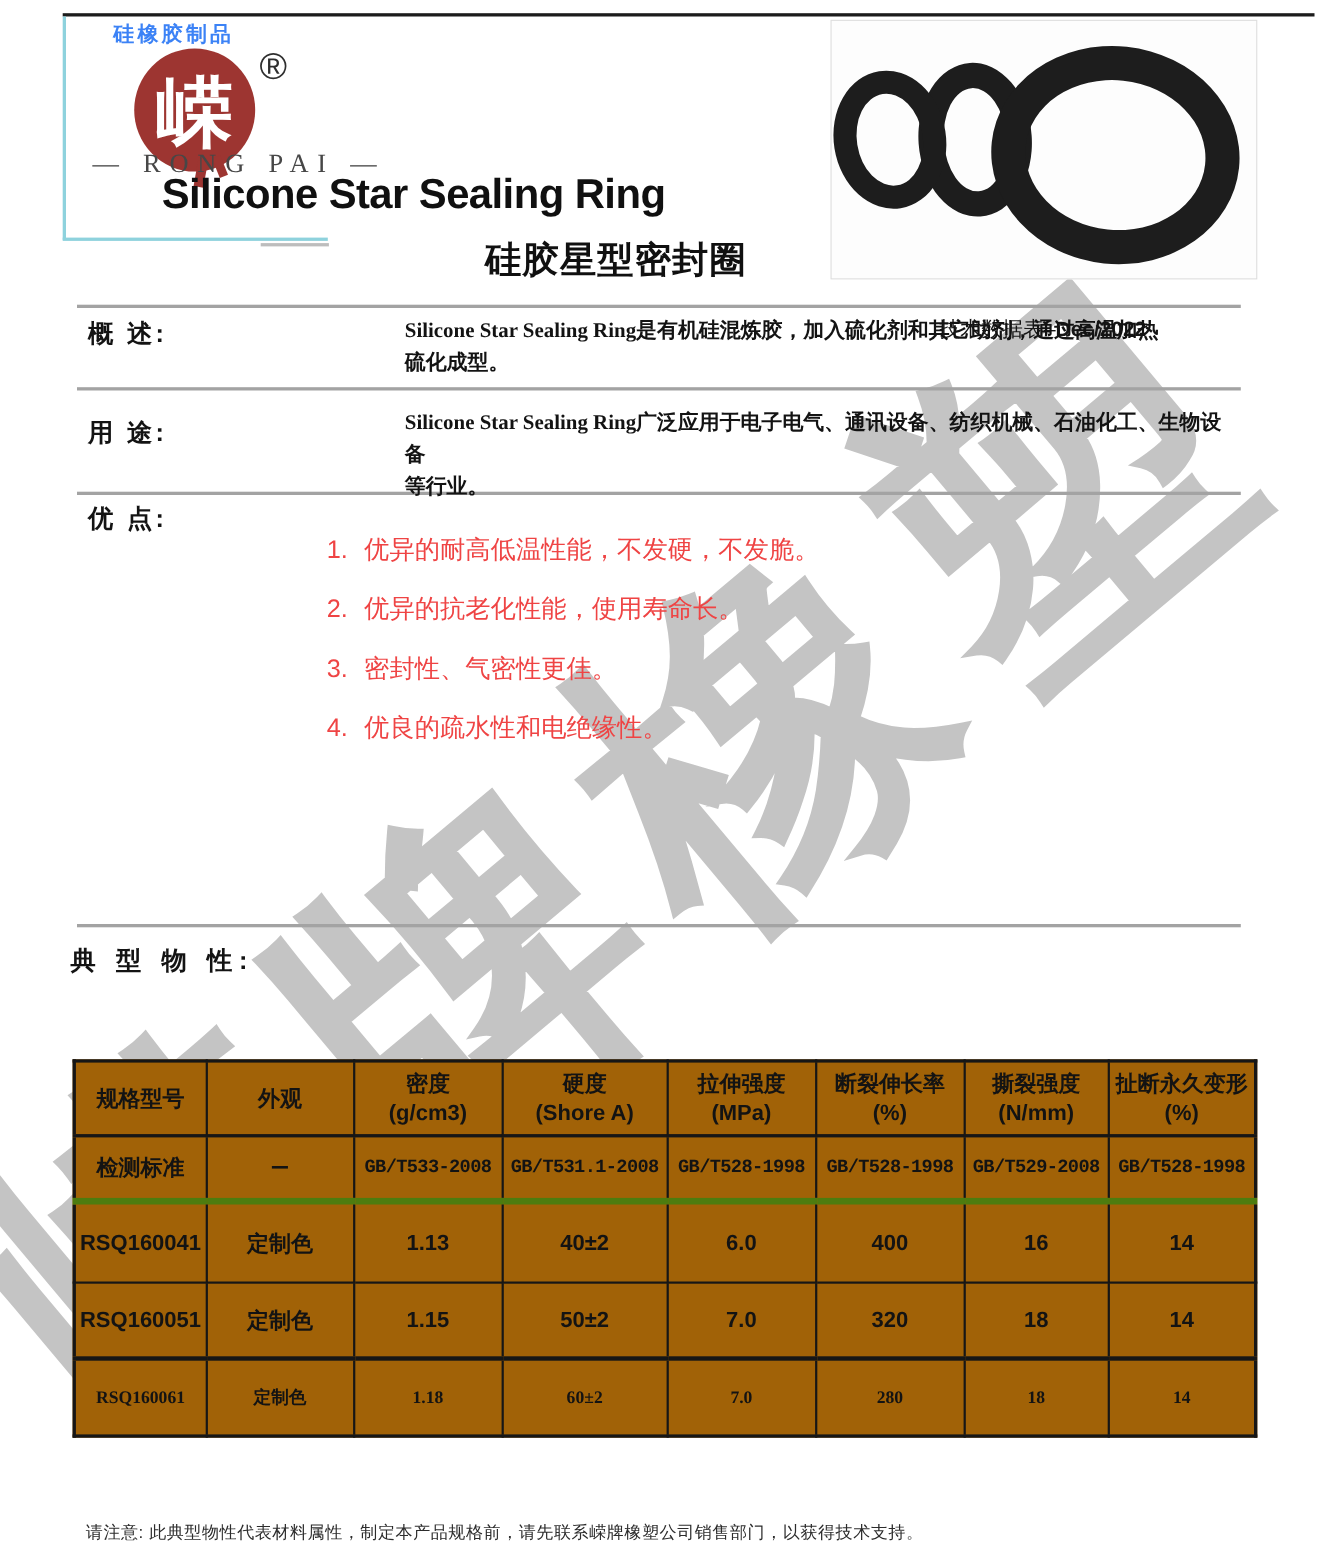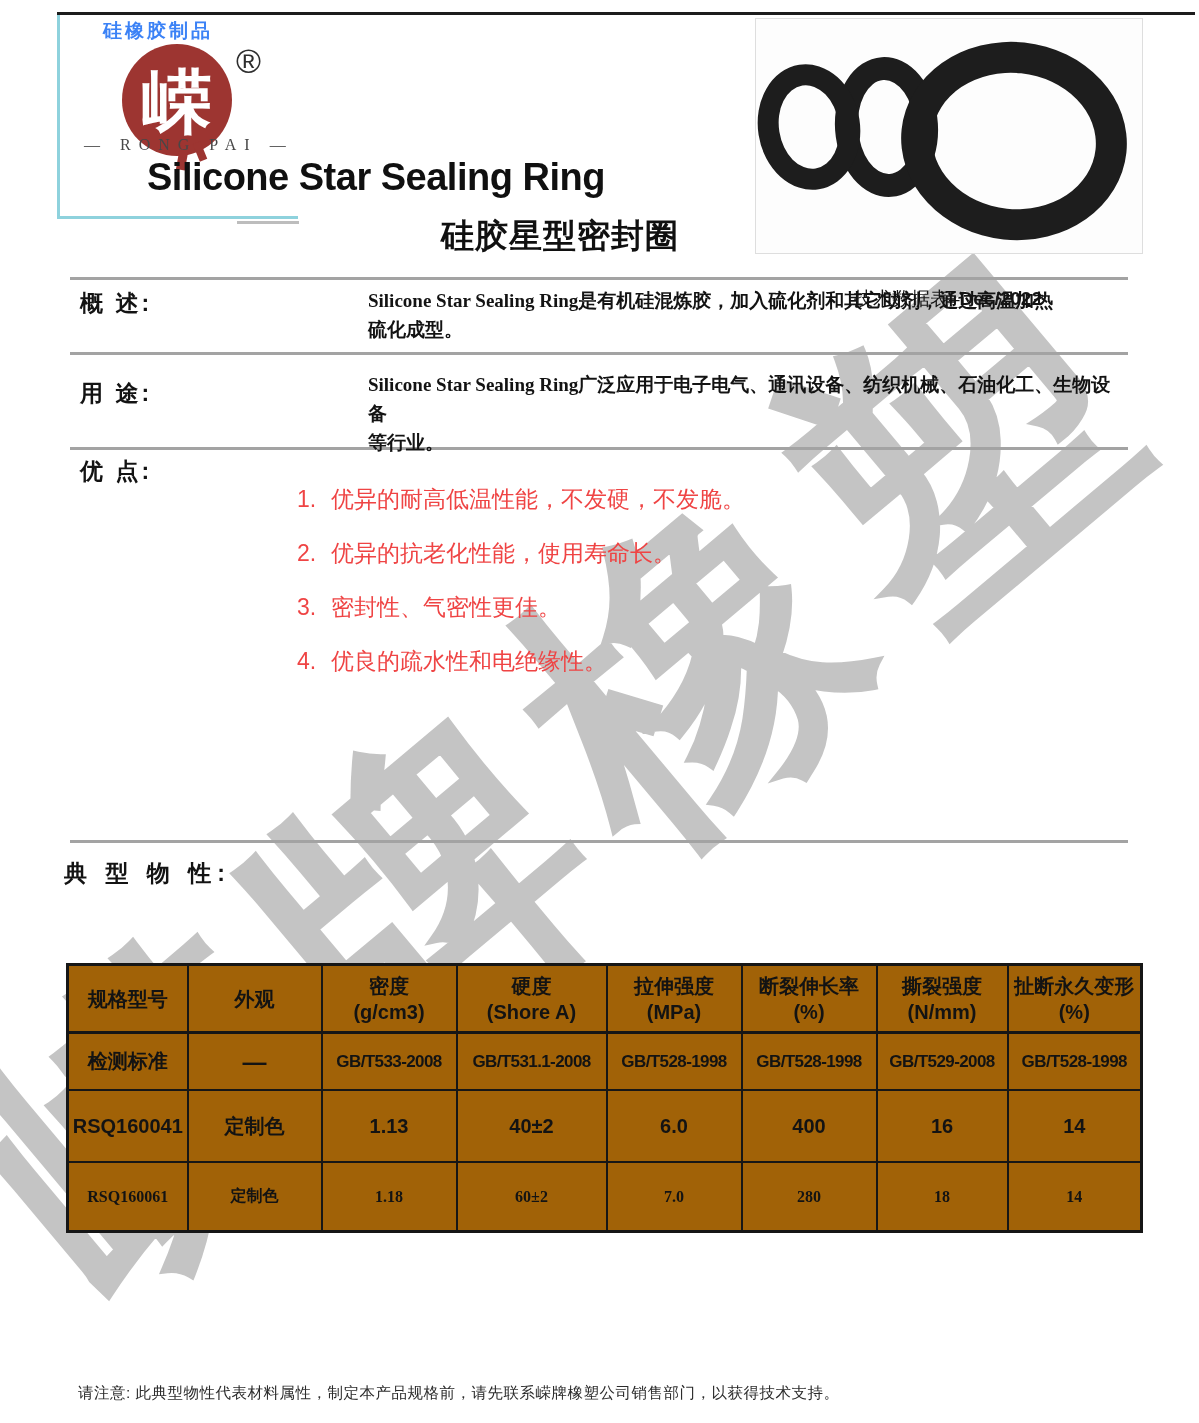--- a/index.html
+++ b/index.html
@@ -21,21 +21,21 @@
   .frame-shadow{position:absolute;left:237px;top:221px;width:62px;height:3px;background:#bdbdbd;z-index:2;}
   .divider{position:absolute;left:70px;width:1058px;height:3px;background:#a3a3a3;z-index:2;}
   
   .brand-top{position:absolute;left:103px;top:18px;font-size:19px;font-weight:600;letter-spacing:3px;color:#3b82f6;z-index:3;}
   .logo{position:absolute;left:122px;top:44px;width:112px;height:116px;z-index:3;}
   .logo-disc{position:absolute;left:0;top:0;width:110px;height:112px;border-radius:50%;background:#9d3531;}
   .logo-char{position:absolute;left:0;top:8px;width:110px;text-align:center;font-size:70px;font-weight:700;color:#ffffff;line-height:100px;}
   .logo-leg1{position:absolute;left:56px;top:102px;width:9px;height:24px;background:#9d3531;transform:rotate(10deg);}
   .logo-leg2{position:absolute;left:74px;top:98px;width:8px;height:19px;background:#9d3531;transform:rotate(-22deg);}
   .reg-mark{position:absolute;left:236px;top:42px;font-size:34px;font-weight:400;color:#2e2e2e;z-index:3;}
-  .rongpai{position:absolute;left:84px;top:136px;font-size:16px;letter-spacing:8px;color:#474747;
+  .rongpai{position:absolute;left:84px;top:136px;font-size:24px;letter-spacing:8px;color:#474747;
     font-family:"Liberation Serif","DejaVu Serif",serif;z-index:3;}
   .title-en{position:absolute;left:147px;top:156px;font-size:38px;font-weight:700;letter-spacing:-.5px;color:#101010;z-index:3;}
   .title-cn{position:absolute;left:441px;top:214px;font-size:33px;font-weight:700;letter-spacing:1px;color:#101010;z-index:3;}
   
   .photo{position:absolute;left:755px;top:18px;width:386px;height:234px;background:#fdfdfd;border:1px solid #dedede;z-index:3;}
   .ring{position:absolute;border-radius:50%;border-style:solid;border-color:#1d1d1d;background:transparent;}
   .ring-left{left:2px;top:45px;width:60px;height:84px;border-width:21px;transform:rotate(-9deg);z-index:2;}
   .ring-mid{left:79px;top:38px;width:57px;height:94px;border-width:23px;transform:rotate(-4deg);z-index:1;}
   .ring-right{left:145px;top:23px;width:164px;height:136px;border-width:31px;transform:rotate(6deg);z-index:3;}
   .photo-caption{position:absolute;left:755px;top:246px;width:386px;text-align:center;font-size:19px;color:#161616;z-index:3;margin-top:40px;}
@@ -56,21 +56,21 @@
   .tprops{
     position:absolute;left:66px;top:963px;z-index:3;background:#a16207;
     border-collapse:collapse;table-layout:fixed;
   }
   .tprops th,.tprops td{
     border:2px solid #161616;text-align:center;vertical-align:middle;
     padding:0 2px;color:#131313;overflow:hidden;
   }
   .tprops{border:3px solid #161616;}
   .tprops th{height:65px;font-size:20px;font-weight:700;white-space:pre-line;line-height:26px;}
-  tr.r-std td{height:55px;font-size:17px;font-weight:700;letter-spacing:-0.6px;border-bottom:1px solid #4d7c0f;}
+  tr.r-std td{height:55px;font-size:17px;font-weight:700;letter-spacing:-0.6px;border-bottom:6px solid #4d7c0f;font-family:Liberation Mono, monospace;}
   tr.r-std td:first-child{font-size:20px;letter-spacing:0;}
   tr.r-std td:nth-child(2){font-size:24px;letter-spacing:0;}
   thead tr{border-bottom:3px solid #161616;}
   tr.r-d1 td{height:70px;font-size:20px;font-weight:700;}
   tr.r-d2 td{height:66px;font-size:20px;font-weight:700;border-bottom:4px solid #161616;}
   tr.r-d3 td{height:67px;font-size:16px;font-weight:700;font-family:Liberation Serif, serif;}
   
   .footnote{position:absolute;left:78px;top:1383px;font-size:15.5px;color:#2c2c2c;letter-spacing:.5px;z-index:3;}
 </style>
 </head>
@@ -180,20 +180,30 @@
       <tr class="r-d1">
         <td>RSQ160041</td>
         <td>定制色</td>
         <td>1.13</td>
         <td>40±2</td>
         <td>6.0</td>
         <td>400</td>
         <td>16</td>
         <td>14</td>
       </tr>
+      <tr class="r-d2">
+        <td>RSQ160051</td>
+        <td>定制色</td>
+        <td>1.15</td>
+        <td>50±2</td>
+        <td>7.0</td>
+        <td>320</td>
+        <td>18</td>
+        <td>14</td>
+      </tr>
       <tr class="r-d3">
         <td>RSQ160061</td>
         <td>定制色</td>
         <td>1.18</td>
         <td>60±2</td>
         <td>7.0</td>
         <td>280</td>
         <td>18</td>
         <td>14</td>
       </tr>

